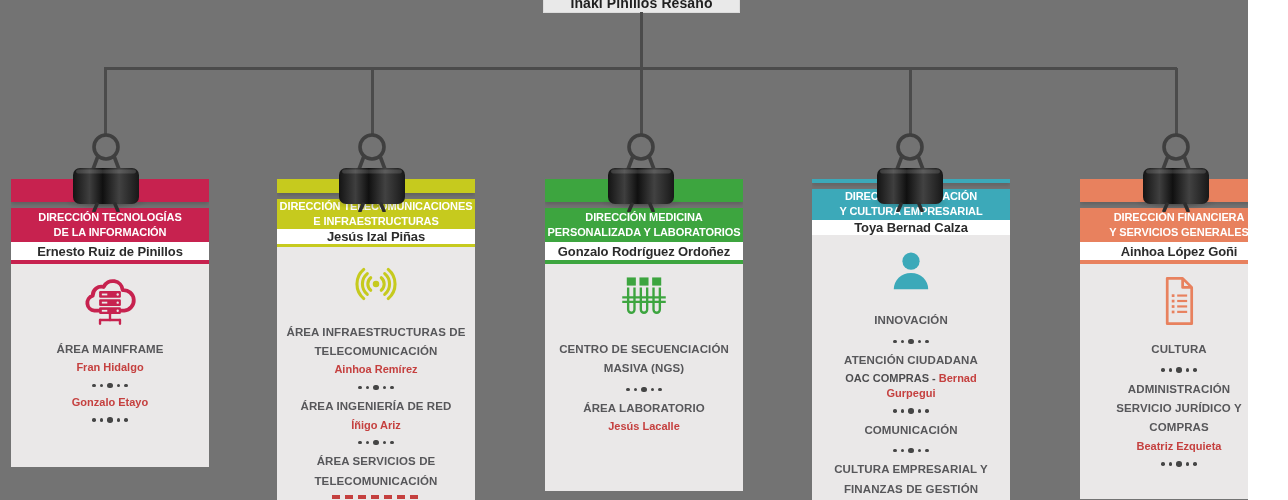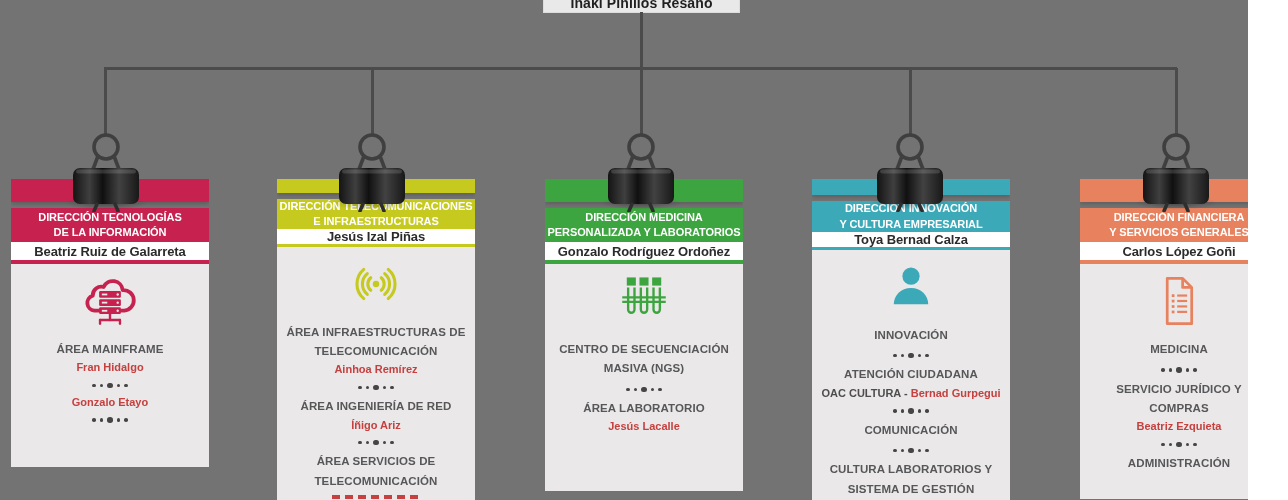--- a/index.html
+++ b/index.html
@@ -40,21 +40,21 @@
   </div>
   <div class="line" style="left:639.5px;top:12px;width:3px;height:57px;"></div>
   <div class="line" style="left:104px;top:67px;width:1073px;height:3px;"></div>
   <div id="cards">
       <div class="card" style="left: 11px; height: 288px;">
         <div class="bar" style="background: rgb(199, 34, 79);"></div>
         <div class="header" style="background: rgb(199, 34, 79);">
           <div>DIRECCIÓN TECNOLOGÍAS</div>
           <div>DE LA INFORMACIÓN</div>
         </div>
-        <div class="director">Beatriz Ruiz de Galarreta</div>
+        <div class="director">Ernesto Ruiz de Pinillos</div>
         <div class="divider" style="background: rgb(199, 34, 79);"></div>
         <div class="body">
           <div class="icon-wrap" style="color: rgb(199, 34, 79);">
             <svg viewBox="0 0 64 64">
    <path d="M46 20a11 11 0 0 0-21-3.5A9.5 9.5 0 0 0 13 26a8.5 8.5 0 0 0 1.8 16.6h33A8.8 8.8 0 0 0 46 20z" fill="none" stroke="currentColor" stroke-width="4.2" stroke-linejoin="round"></path>
    <g fill="currentColor">
                 <rect x="20" y="21" width="24" height="7.4" rx="1.4"></rect>
                 <rect x="20" y="30" width="24" height="7.4" rx="1.4"></rect>
                 <rect x="20" y="39" width="24" height="7.4" rx="1.4"></rect>
               </g>
@@ -206,51 +206,51 @@
             <div class="dots">
               <span class="dot"></span>
               <span class="dot"></span>
               <span class="dot big"></span>
               <span class="dot"></span>
               <span class="dot"></span>
             </div>
           </div>
           <div class="item">
             <div class="item-title">ATENCIÓN CIUDADANA</div>
-            <div class="item-person"><span class="person-prefix">OAC CULTURA - </span><span>Bernad Gurpegui</span></div>
+            <div class="item-person"><span class="person-prefix">OAC COMPRAS - </span><span>Bernad Gurpegui</span></div>
             <div class="dots">
               <span class="dot"></span>
               <span class="dot"></span>
               <span class="dot big"></span>
               <span class="dot"></span>
               <span class="dot"></span>
             </div>
           </div>
           <div class="item">
             <div class="item-title">COMUNICACIÓN</div>
             <div class="dots">
               <span class="dot"></span>
               <span class="dot"></span>
               <span class="dot big"></span>
               <span class="dot"></span>
               <span class="dot"></span>
             </div>
           </div>
           <div class="item">
-            <div class="item-title">CULTURA LABORATORIOS Y SISTEMA DE GESTIÓN</div>
+            <div class="item-title">CULTURA EMPRESARIAL Y FINANZAS DE GESTIÓN</div>
           </div>
         </div>
       </div>
       <div class="card" style="left: 1080px; height: 320px;">
         <div class="bar" style="background: rgb(232, 129, 94);"></div>
         <div class="header" style="background: rgb(232, 129, 94);">
           <div>DIRECCIÓN FINANCIERA</div>
           <div>Y  SERVICIOS GENERALES</div>
         </div>
-        <div class="director">Carlos López Goñi</div>
+        <div class="director">Ainhoa López Goñi</div>
         <div class="divider" style="background: rgb(232, 129, 94);"></div>
         <div class="body">
           <div class="icon-wrap" style="color: rgb(232, 129, 94);">
             <svg viewBox="0 0 64 64">
    <path d="M19 7h17l10 10v40H19z" fill="none" stroke="currentColor" stroke-width="3" stroke-linejoin="round"></path>
    <path d="M36 7v10h10" fill="none" stroke="currentColor" stroke-width="3" stroke-linejoin="round"></path>
    <g stroke="currentColor" stroke-width="2.4">
                 <line x1="30" y1="26" x2="41" y2="26"></line>
                 <line x1="30" y1="32" x2="41" y2="32"></line>
                 <line x1="30" y1="38" x2="41" y2="38"></line>
@@ -258,42 +258,42 @@
               </g>
    <g fill="currentColor">
                 <rect x="24" y="24.6" width="3" height="3"></rect>
                 <rect x="24" y="30.6" width="3" height="3"></rect>
                 <rect x="24" y="36.6" width="3" height="3"></rect>
                 <rect x="24" y="42.6" width="3" height="3"></rect>
               </g>
             </svg>
           </div>
           <div class="item">
-            <div class="item-title">MEDICINA</div>
-            <div class="dots">
-              <span class="dot"></span>
-              <span class="dot"></span>
-              <span class="dot big"></span>
-              <span class="dot"></span>
-              <span class="dot"></span>
-            </div>
+            <div class="item-title">CULTURA</div>
+            <div class="dots">
+              <span class="dot"></span>
+              <span class="dot"></span>
+              <span class="dot big"></span>
+              <span class="dot"></span>
+              <span class="dot"></span>
+            </div>
+          </div>
+          <div class="item">
+            <div class="item-title">ADMINISTRACIÓN</div>
           </div>
           <div class="item">
             <div class="item-title">SERVICIO JURÍDICO Y COMPRAS</div>
             <div class="item-person"><span>Beatriz Ezquieta</span></div>
             <div class="dots">
               <span class="dot"></span>
               <span class="dot"></span>
               <span class="dot big"></span>
               <span class="dot"></span>
               <span class="dot"></span>
             </div>
-          </div>
-          <div class="item">
-            <div class="item-title">ADMINISTRACIÓN</div>
           </div>
         </div>
       </div>
     </div>
 <div class="line" style="left: 104px; top: 68px; width: 3px; height: 68px;"></div>
     <div class="clip-shadow" style="left: 63.5px; top: 196px;"></div>
     <div class="clip" style="left: 50.5px;"><svg viewBox="0 0 110 84">
   <defs>
           <linearGradient id="cg0" x1="0" y1="0" x2="1" y2="0">
     <stop offset="0" stop-color="#141414"></stop>

